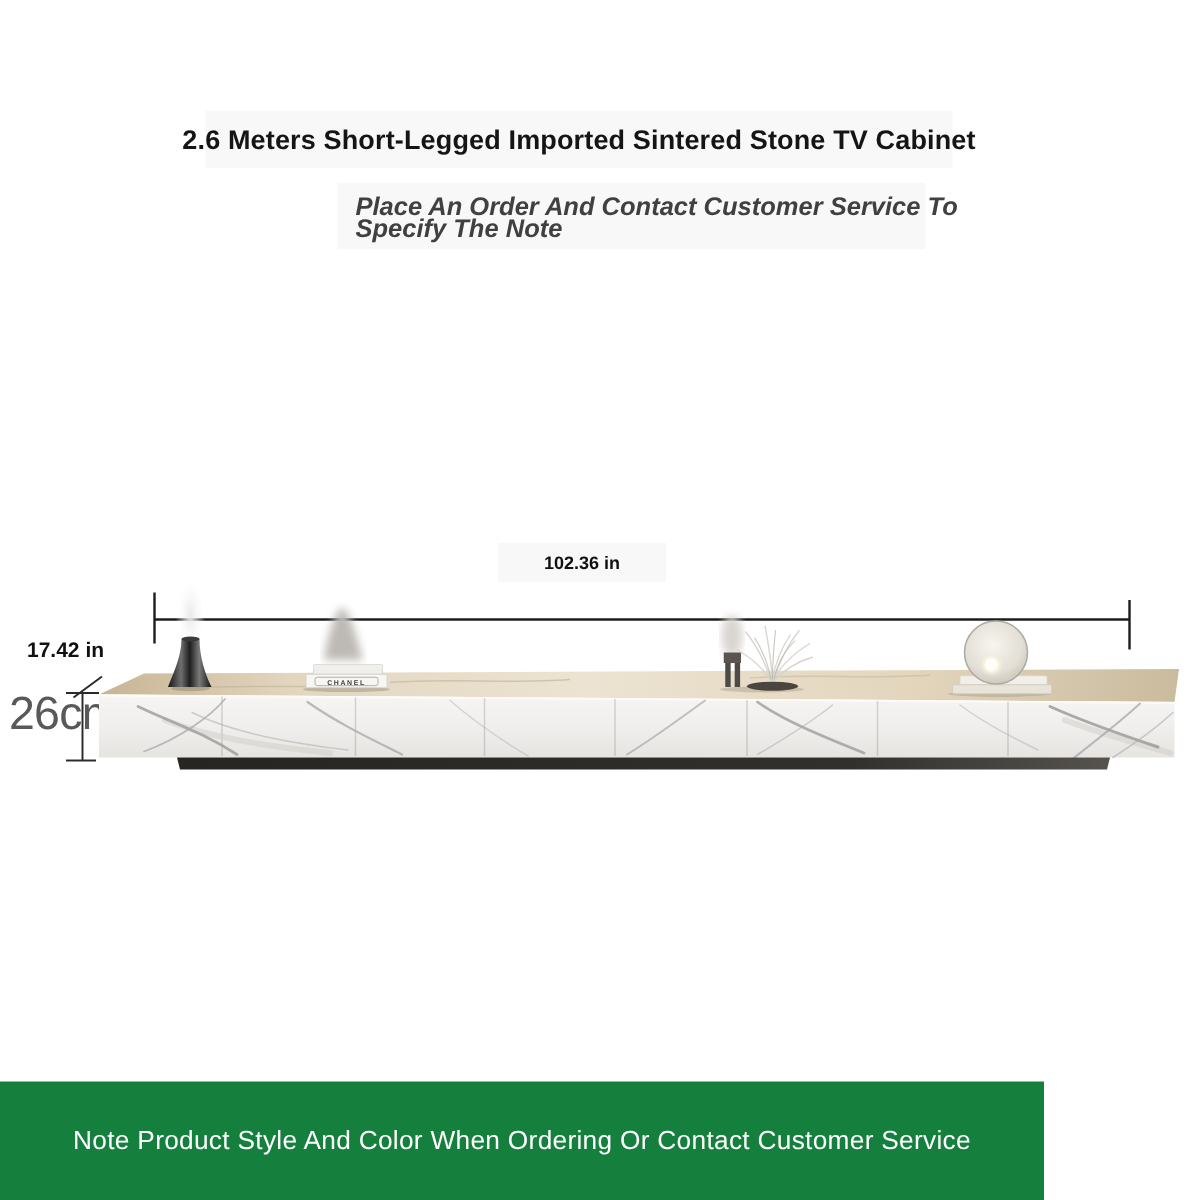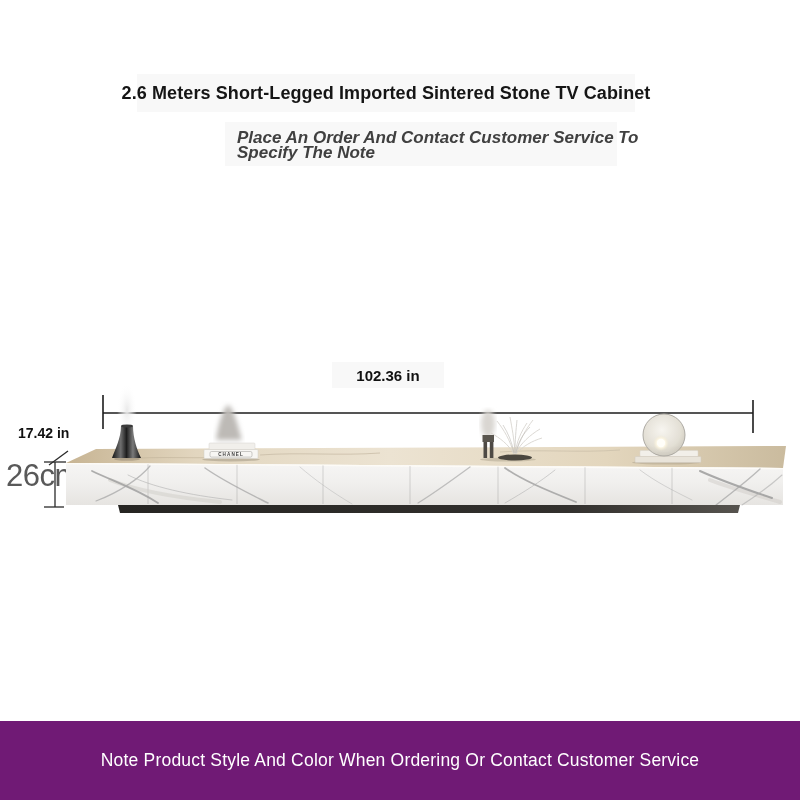--- a/index.html
+++ b/index.html
@@ -6,26 +6,26 @@
   body{
     width:800px;height:800px;position:relative;background:#ffffff;
     font-family:"Liberation Sans", sans-serif;overflow:hidden;
   }
   .panel{position:absolute;background:#f8f8f8;}
   .title-panel{left:137px;top:74px;width:498px;height:38px;display:flex;align-items:center;justify-content:center;}
   .title-text{font-size:18px;font-weight:bold;color:#151515;letter-spacing:0.1px;white-space:nowrap;}
   .subtitle-panel{left:225px;top:122px;width:392px;height:44px;padding:8px 0 0 12px;box-sizing:border-box;}
   .subtitle-line{font-size:17px;font-weight:bold;color:#404040;line-height:15px;white-space:nowrap;font-style:italic;}
   .width-label-panel{left:332px;top:362px;width:112px;height:26px;display:flex;align-items:center;justify-content:center;}
-  .dim-label{font-size:15px;font-weight:bold;color:#111;white-space:nowrap;text-align:center;}
+  .dim-label{font-size:12px;font-weight:bold;color:#111;white-space:nowrap;text-align:center;}
   .depth-label{position:absolute;left:18px;top:425px;font-size:14px;font-weight:bold;color:#111;white-space:nowrap;}
   .height-label{position:absolute;left:6px;top:458px;font-size:31px;font-weight:400;color:#595959;letter-spacing:-0.5px;white-space:nowrap;}
   .figure-svg{position:absolute;left:0;top:340px;width:800px;height:200px;}
   .footer-banner{
-    position:absolute;left:0;top:721px;width:800px;height:79px;background:#701a75;
+    position:absolute;left:0;top:721px;width:696px;height:79px;background:#15803d;
     display:flex;align-items:center;justify-content:center;
   }
   .footer-text{color:#ffffff;font-size:17.5px;letter-spacing:0.2px;white-space:nowrap;}
 </style>
 </head>
 <body>
 
 <div class="panel title-panel">
   <div class="title-text">2.6 Meters Short-Legged Imported Sintered Stone TV Cabinet</div>
 </div>

